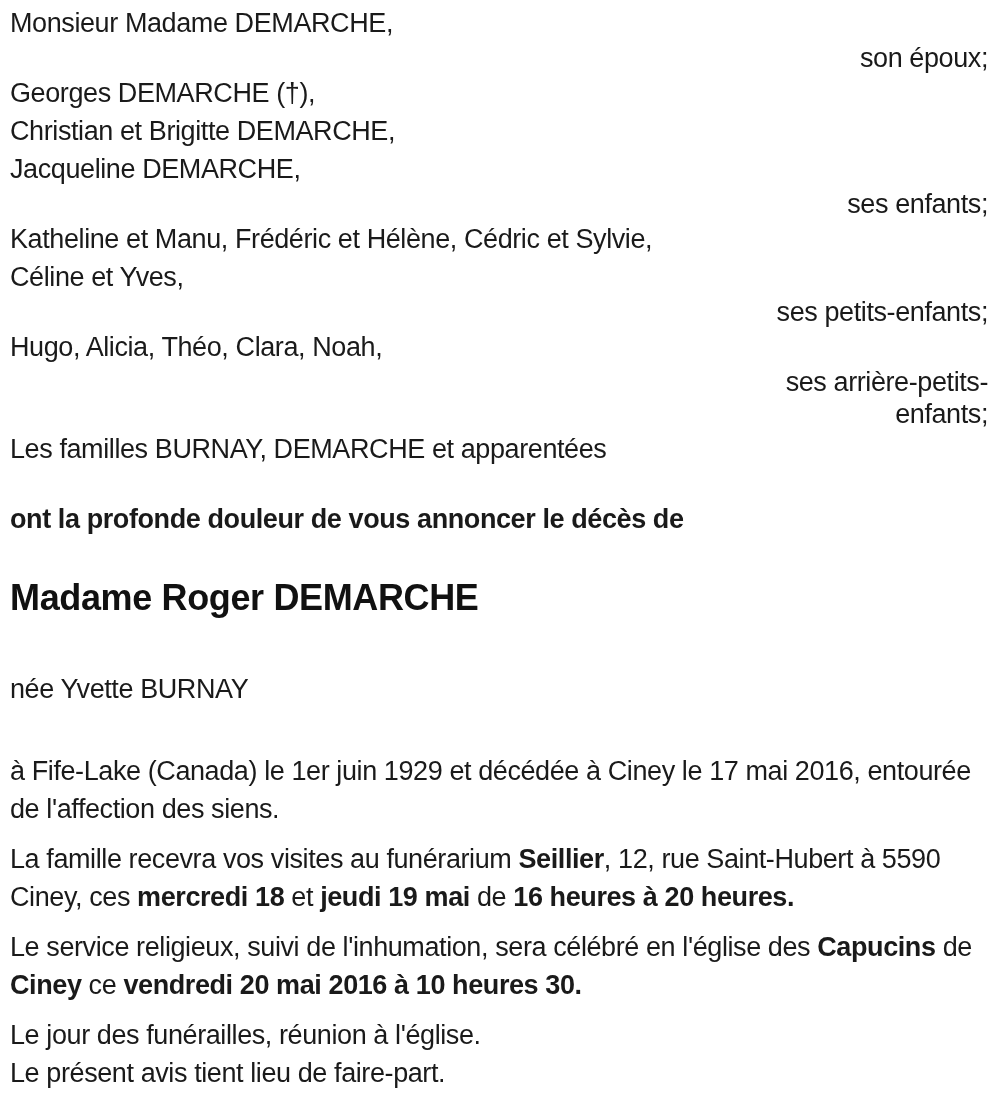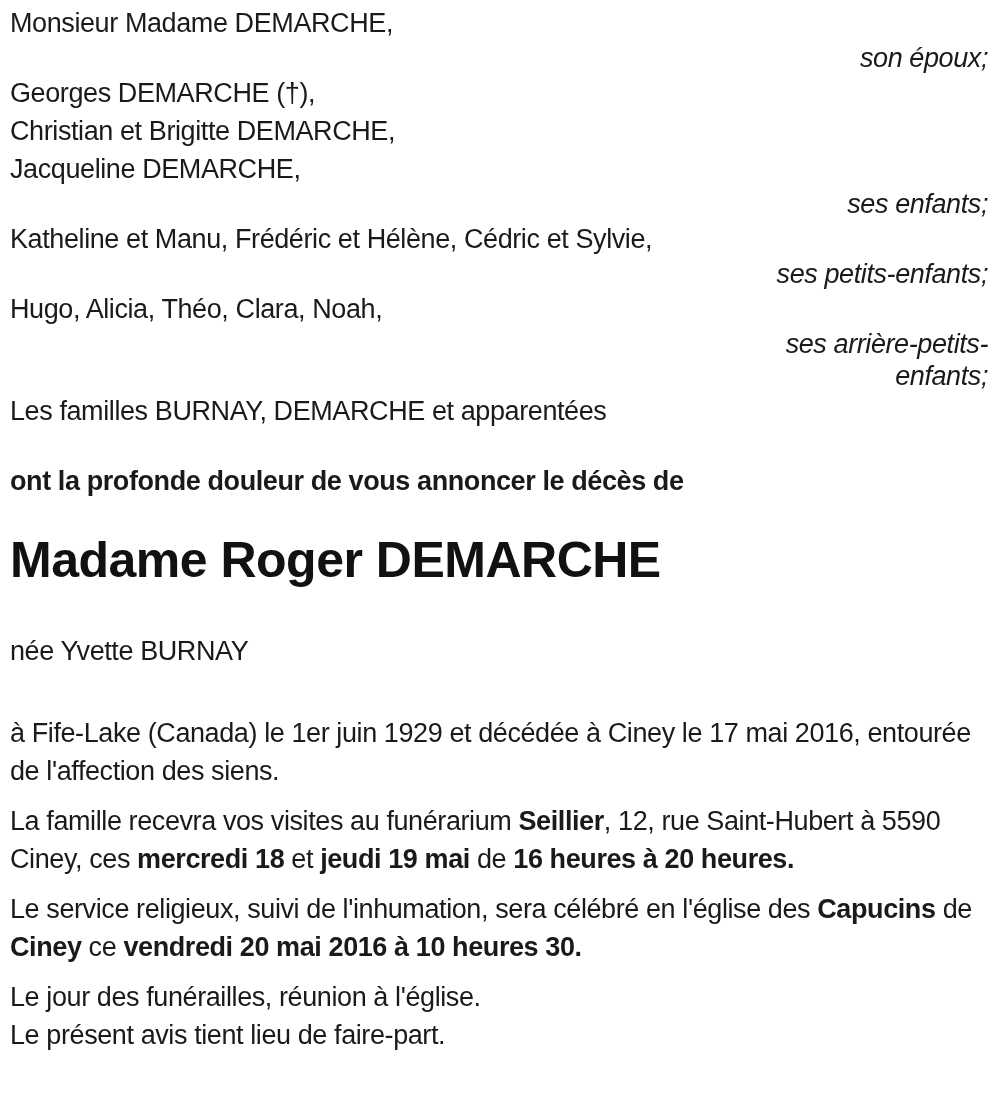--- a/index.html
+++ b/index.html
@@ -18,35 +18,34 @@
     line-height: 38px;
     letter-spacing: -0.015em;
     color: #1a1a1a;
   }
   .name-line {
     text-align: left;
     white-space: nowrap;
   }
   .relation {
     text-align: right;
-    font-style: italic;
     line-height: 32px;
   }
   .relation.narrow {
     max-width: 250px;
     margin-left: auto;
     white-space: normal;
   }
   .announcement {
     margin-top: 32px;
     font-weight: bold;
   }
   .deceased-heading {
     margin: 36px 0 0 0;
-    font-size: 50px;
+    font-size: 36px;
     line-height: 48px;
     font-weight: bold;
     color: #111111;
     letter-spacing: -0.01em;
   }
   .maiden-name {
     margin-top: 48px;
   }
   .para-birth {
     margin-top: 44px;
@@ -68,20 +67,21 @@
 
 <div class="group">
   <div class="name-line">Georges DEMARCHE (†),</div>
   <div class="name-line">Christian et Brigitte DEMARCHE,</div>
   <div class="name-line">Jacqueline DEMARCHE,</div>
   <div class="relation">ses enfants;</div>
 </div>
 
 <div class="group">
   <div class="name-line">Katheline et Manu, Frédéric et Hélène, Cédric et Sylvie,</div>
+  <div class="name-line">Céline et Yves,</div>
   <div class="relation">ses petits-enfants;</div>
 </div>
 
 <div class="group">
   <div class="name-line">Hugo, Alicia, Théo, Clara, Noah,</div>
   <div class="relation narrow">ses arrière-petits-enfants;</div>
 </div>
 
 <div class="name-line">Les familles BURNAY, DEMARCHE et apparentées</div>
 

